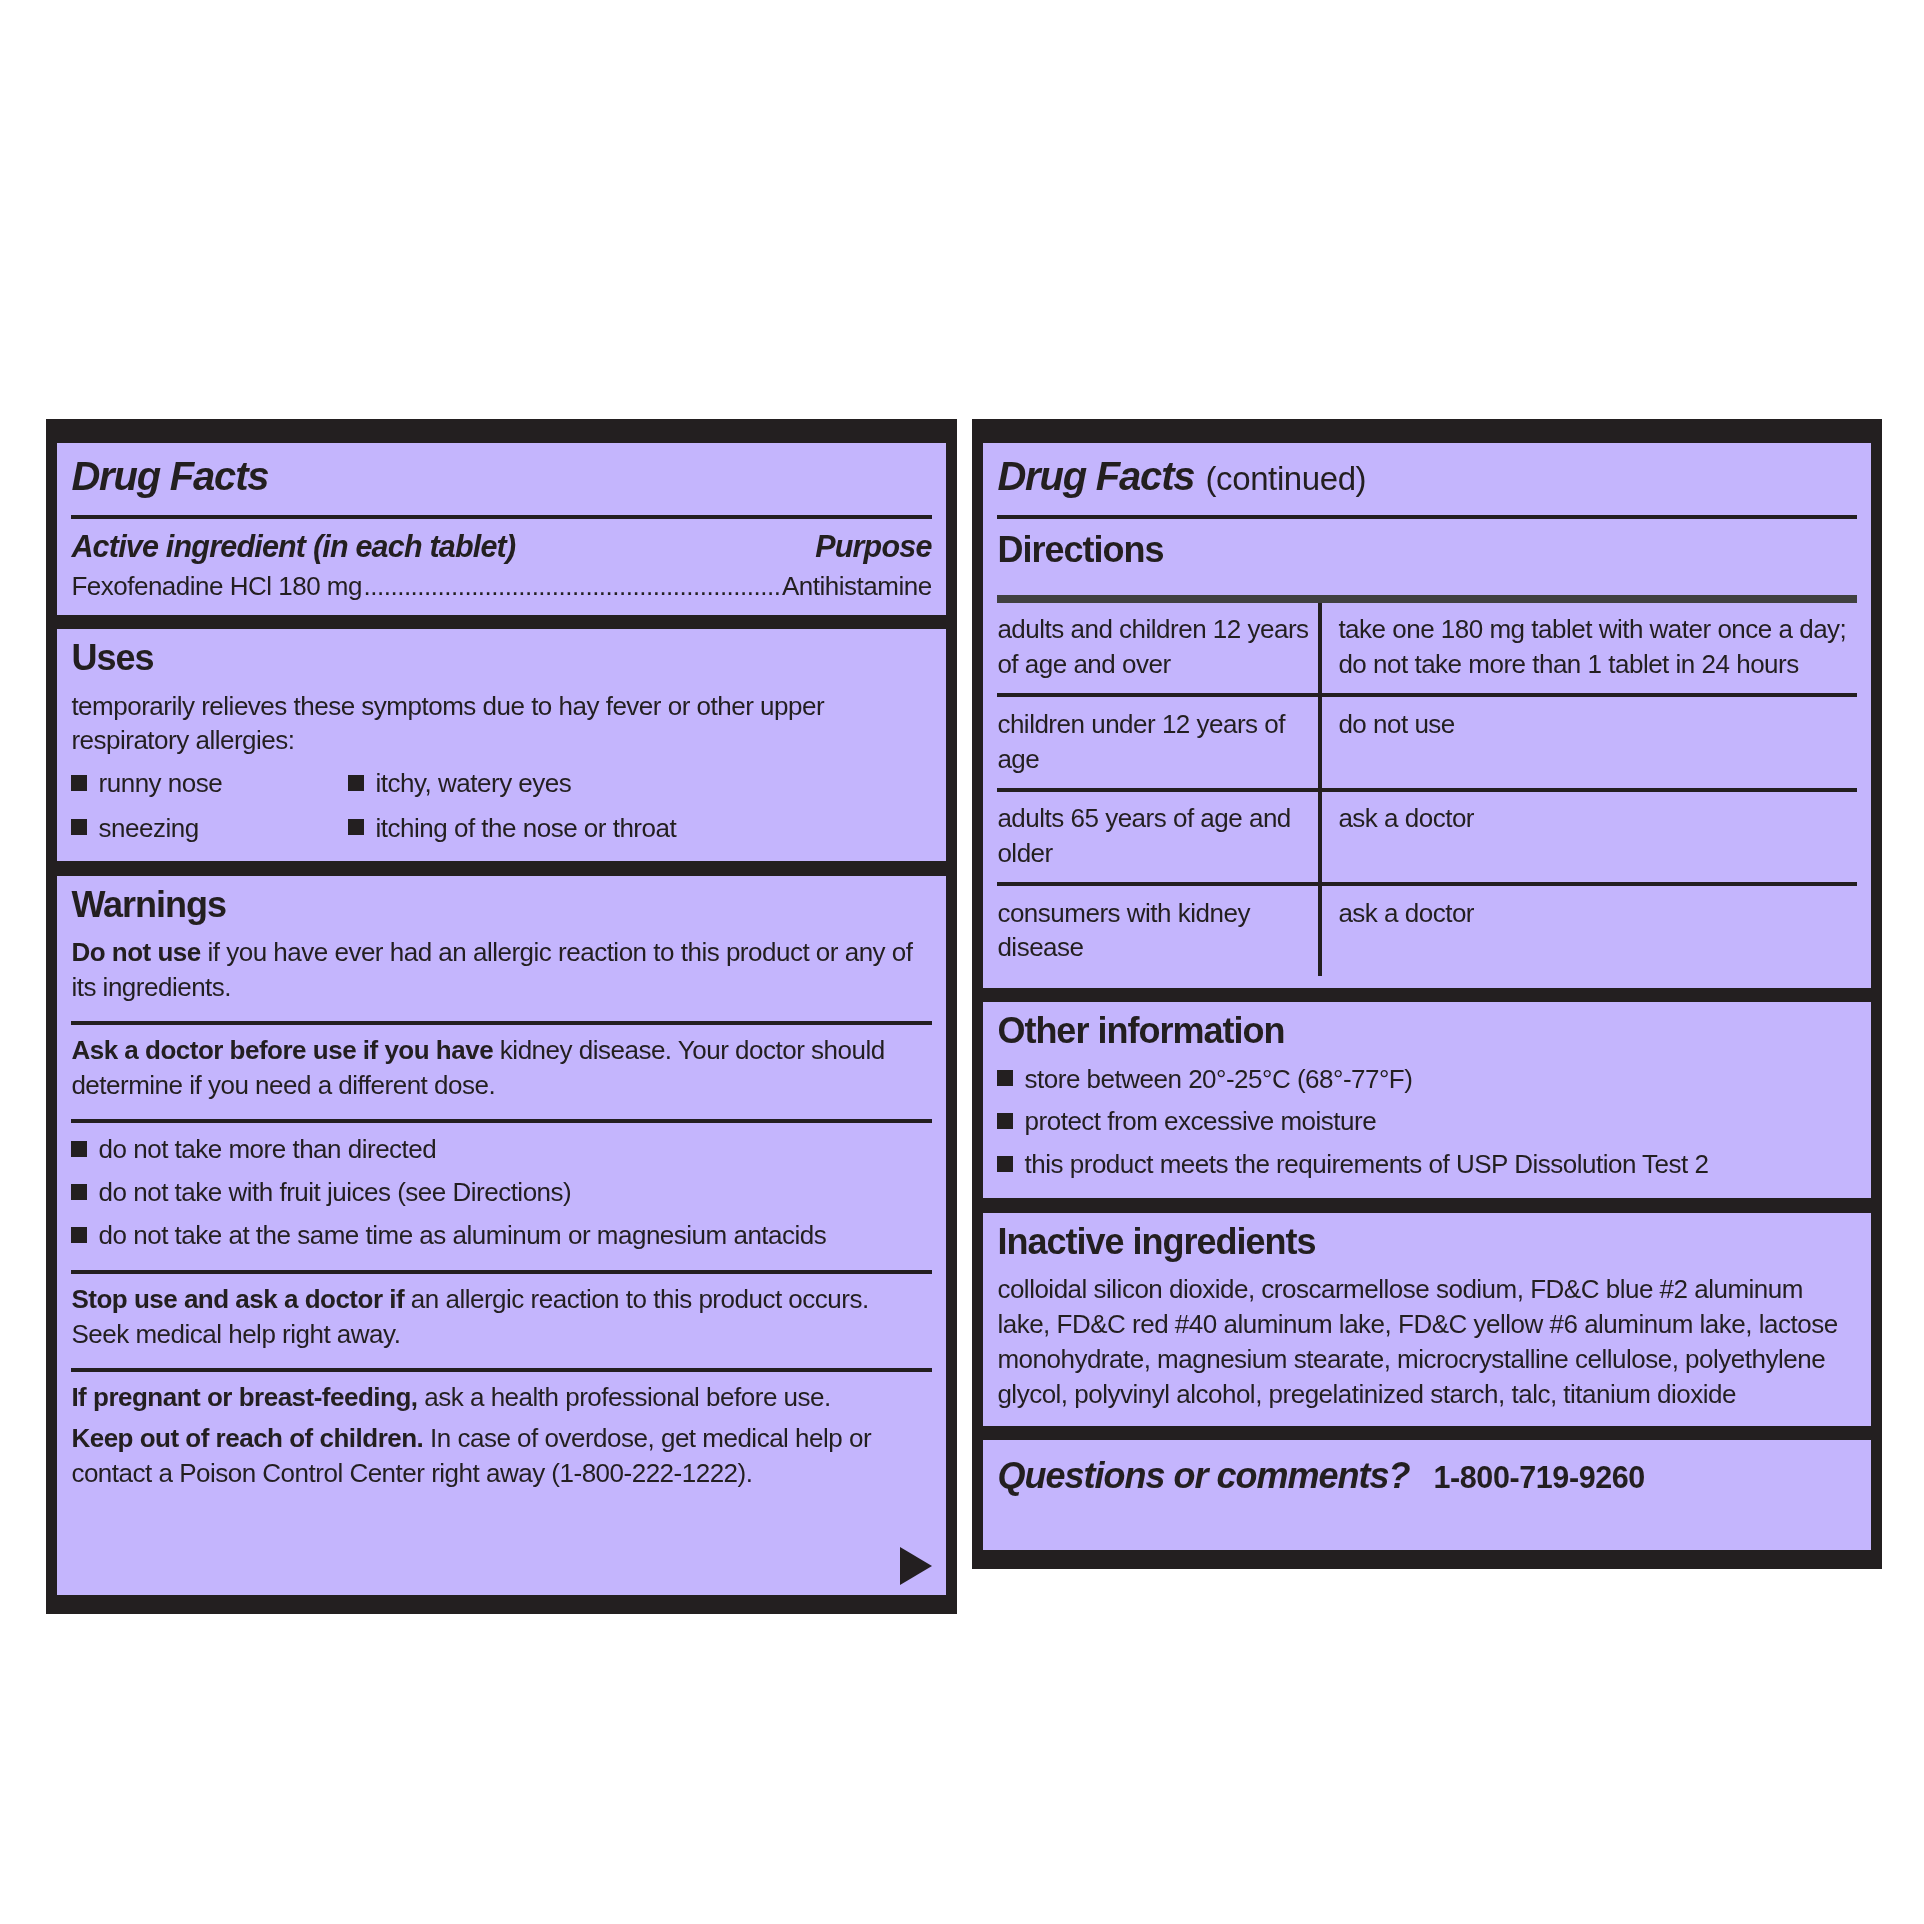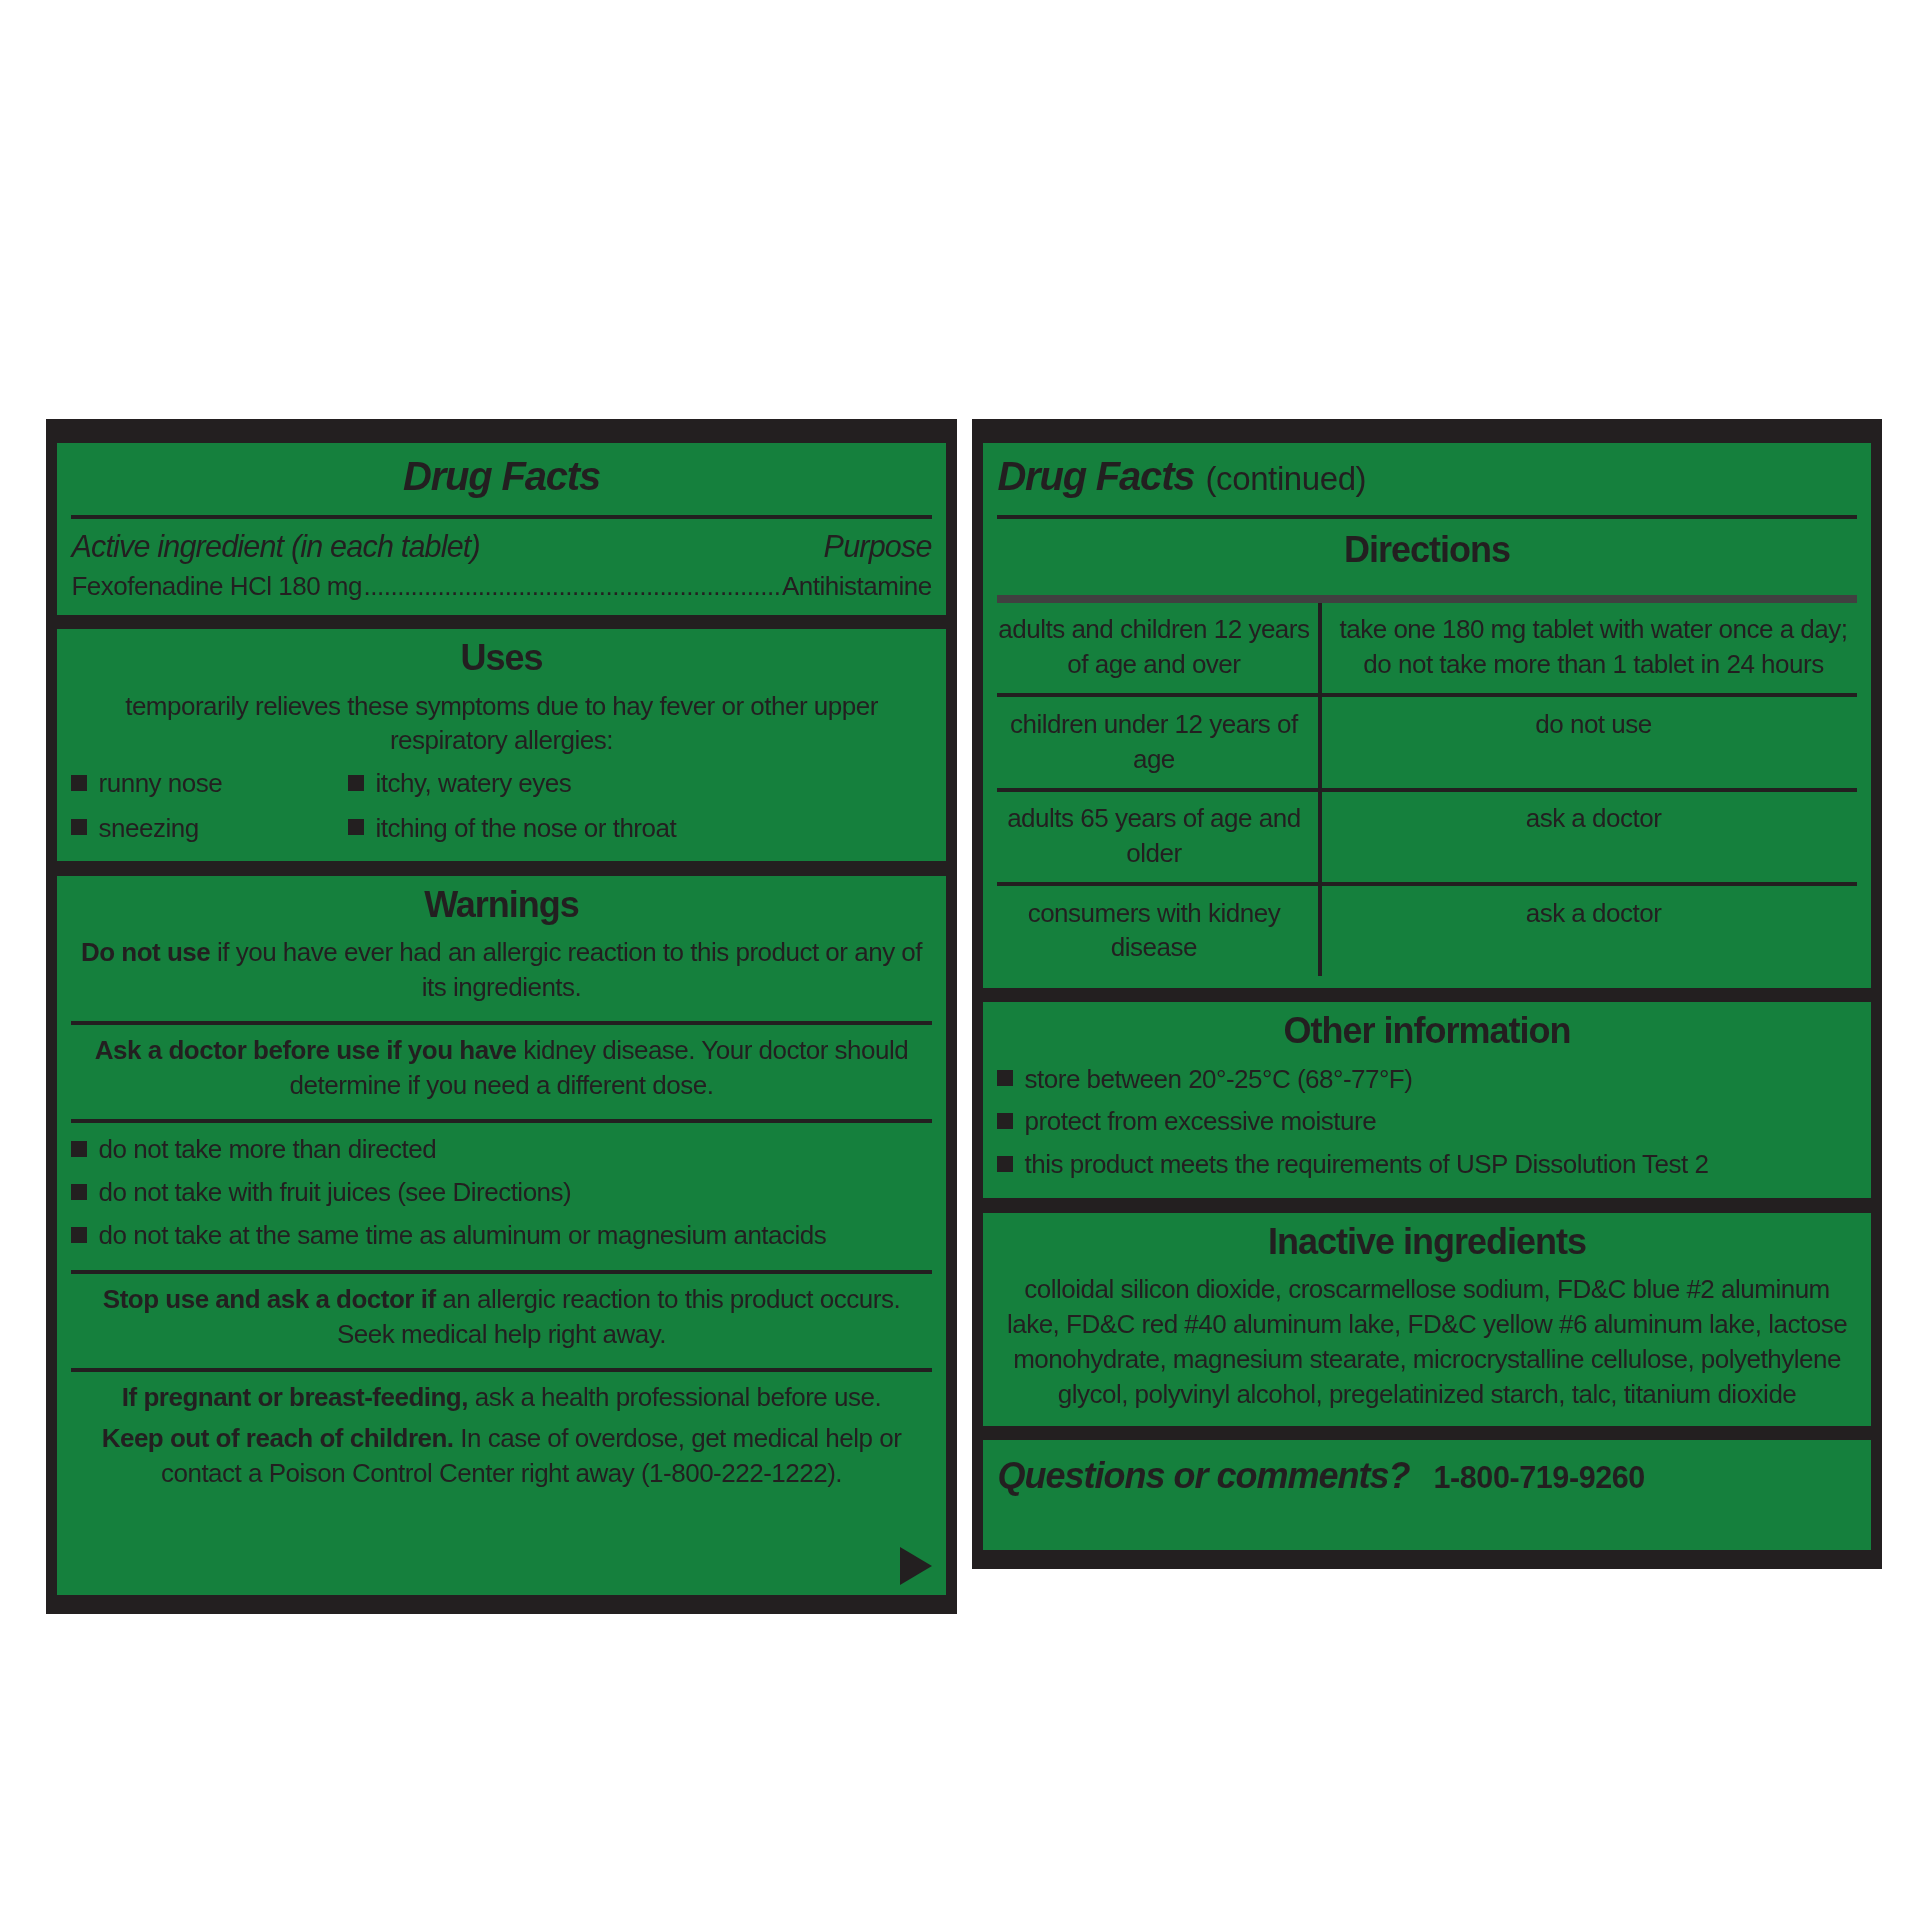--- a/index.html
+++ b/index.html
@@ -3,32 +3,31 @@
 <meta charset="utf-8">
 <style>
   html,body { margin:0; padding:0; }
   body {
     width:1925px; height:1925px; position:relative;
     background:#ffffff; color:#231f20;
     font-family:"Liberation Sans", sans-serif;
     overflow:hidden;
   }
   .panel {
-    position:absolute; box-sizing:border-box; background:#15803d;
+    position:absolute; box-sizing:border-box; background:#c4b5fd;
     border:11.2px solid #231f20; border-top-width:24px; border-bottom-width:19px;
     overflow:hidden;
-    text-align:center;
   }
   .panel.left  { left:46px;  top:419px; width:911px; height:1195px; }
   .panel.right { left:972px; top:419px; width:910px; height:1150px; }
 
   .sec { padding:6.4px 14.4px 8px; }
   .h-title   { font-size:40px; font-weight:bold; font-style:italic; letter-spacing:-1.2px; margin:4.8px 0 6.4px; }
   .h-section { font-size:36px; font-weight:bold; letter-spacing:-1px; margin:1.6px 0 9.6px; }
-  .h-sub     { font-size:30.5px; font-weight:normal; font-style:italic; letter-spacing:-0.8px; }
+  .h-sub     { font-size:30.5px; font-weight:bold; font-style:italic; letter-spacing:-0.8px; }
   .txt { font-size:26px; line-height:1.34; letter-spacing:-0.5px; margin:0 0 6.4px; }
   .lead { font-weight:bold; }
   .it { }
   .rule { height:4px; background:#231f20; margin:1.6px 14.4px; }
   .bar  { height:14.4px; background:#231f20; }
 
   .ai-row { display:flex; justify-content:space-between; align-items:baseline; margin:1.6px 0 4.8px; }
   .ing-row { display:flex; align-items:baseline; margin-bottom:3.2px; }
   .dots { flex:1 1 0; min-width:0; overflow:hidden; white-space:nowrap; margin:0 1.6px; }
 

